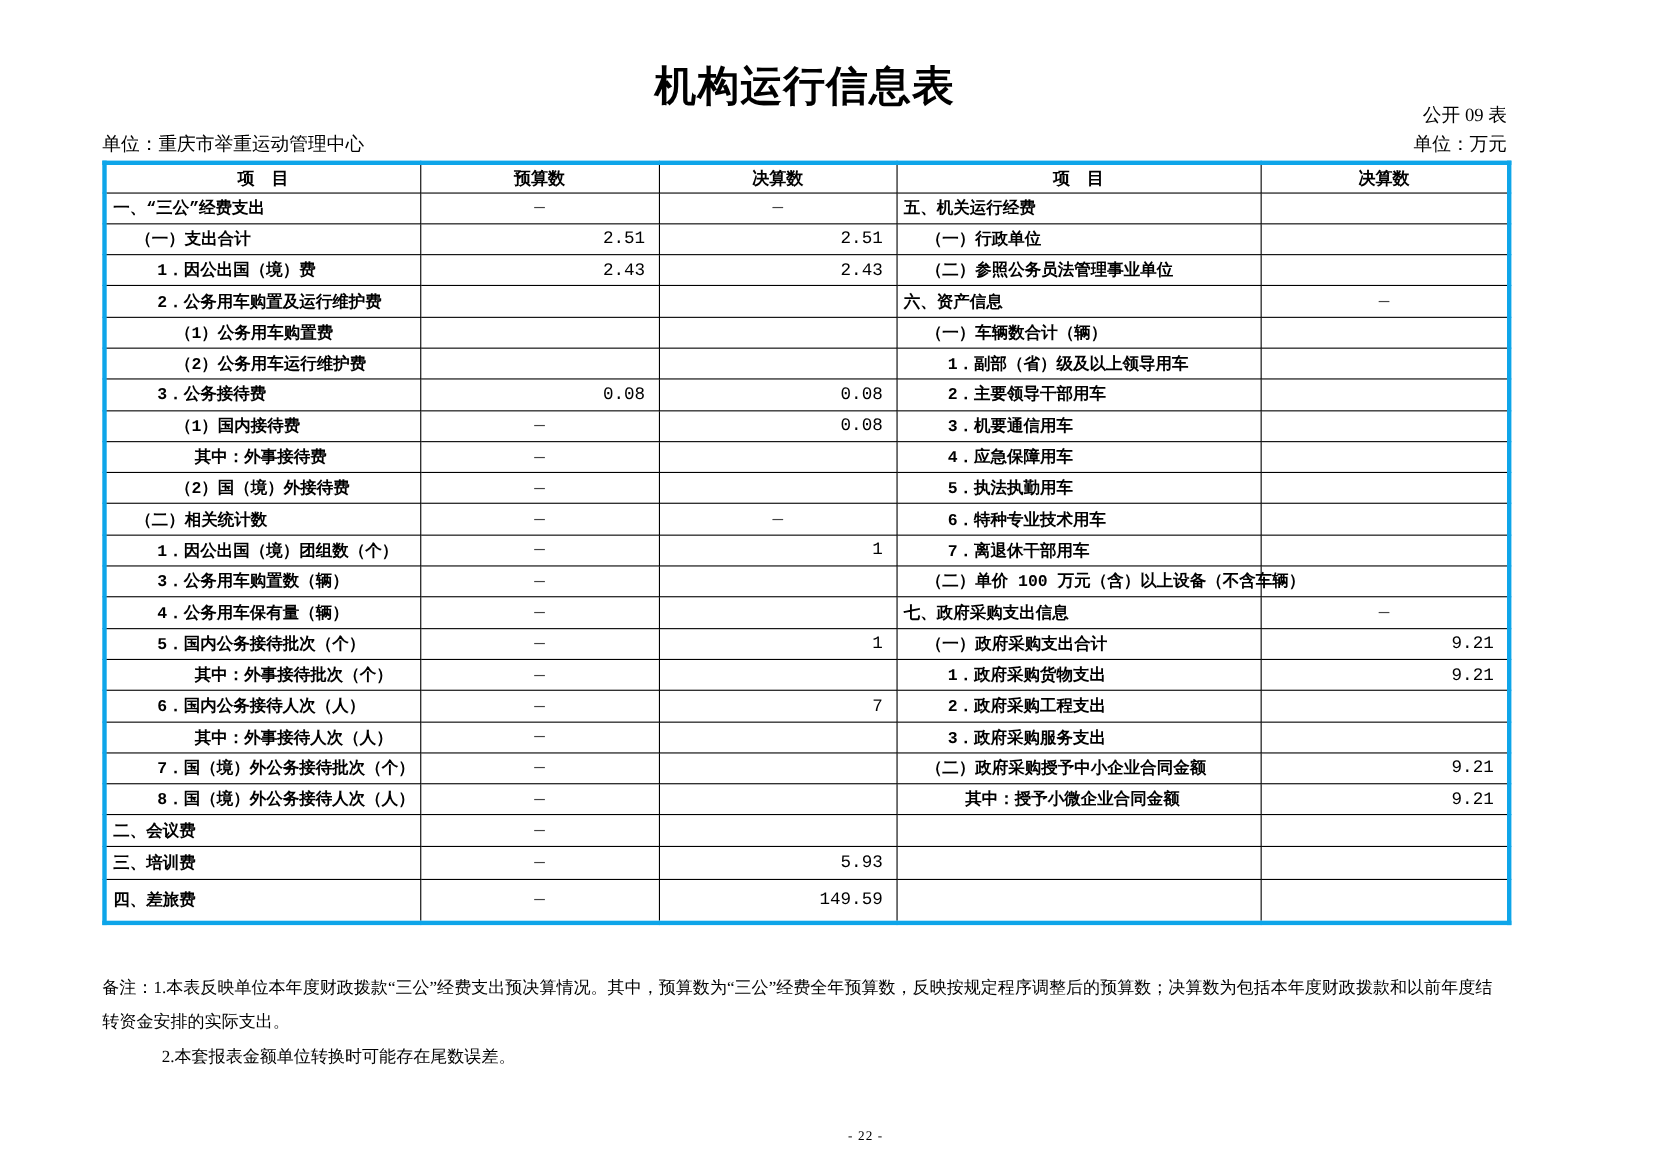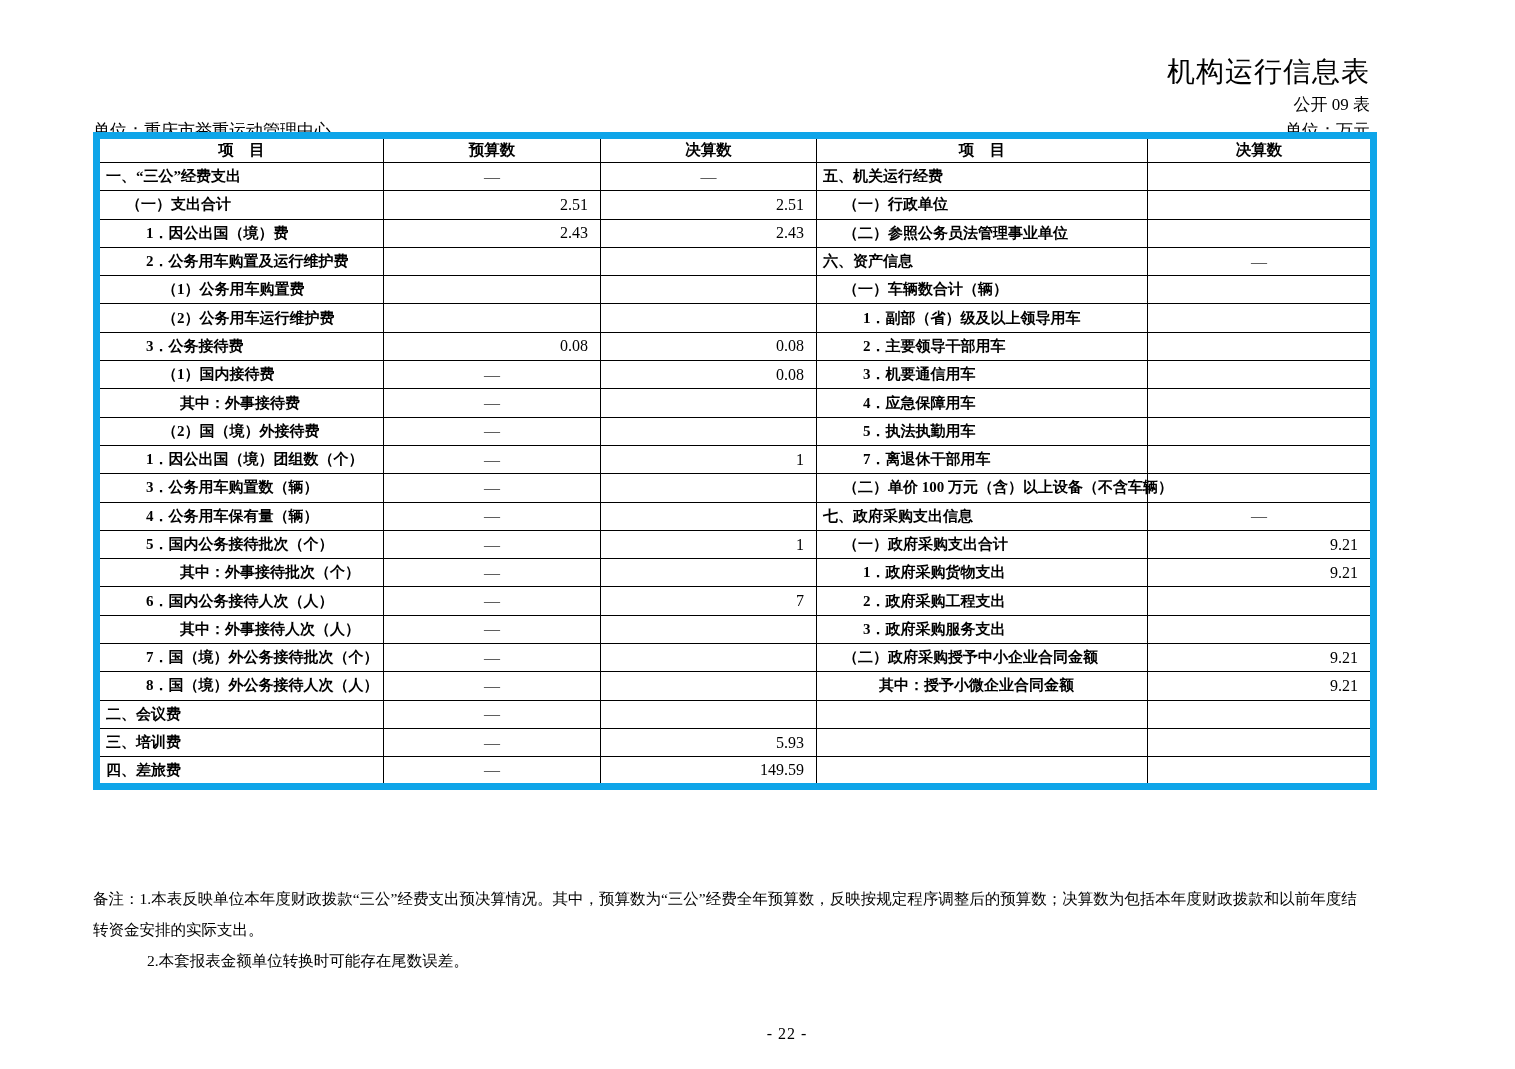--- a/index.html
+++ b/index.html
@@ -7,51 +7,51 @@
     width: 1515px; height: 1069px;
     background: #ffffff;
     overflow: hidden;
     font-family: "Liberation Serif", "DejaVu Serif", serif;
     color: #000;
   }
   .page { position: absolute; left: 93px; top: 0; width: 1277px; height: 1069px; }
 
   .title {
     position: absolute; top: 53px; left: 0; width: 100%;
-    text-align: right; font-size: 28px; font-weight: normal; letter-spacing: 1px;
+    text-align: center; font-size: 38px; font-weight: bold; letter-spacing: 1px;
   }
   .code {
     position: absolute; top: 93px; left: 0; width: 100%;
     text-align: right; font-size: 17px;
   }
   .meta {
     position: absolute; top: 119px; left: 0; width: 100%;
     font-size: 17px; display: flex; justify-content: space-between; align-items: center;
   }
 
   table.grid {
-    position: absolute; top: 132px; left: 0;
+    position: absolute; top: 146px; left: 0;
     width: 1277px; table-layout: fixed;
     border-collapse: collapse;
-    border: 7px solid #0ea5e9;
+    border: 4px solid #0ea5e9;
   }
   col.c0 { width: 287px; }
   col.c1 { width: 217px; }
   col.c2 { width: 216px; }
   col.c3 { width: 331px; }
   col.c4 { width: 226px; }
 
   .grid th, .grid td {
     border: 1.5px solid #000;
     padding: 0; margin: 0;
     vertical-align: middle;
     white-space: nowrap; overflow: visible;
   }
   .grid thead tr { height: 27px; }
-  .grid tbody tr { height: 28.3px; }
+  .grid tbody tr { height: 28.3px; font-family: Liberation Mono, monospace; }
   .grid tbody tr:nth-child(22) { height: 30px; }
   .grid tbody tr:nth-child(23) { height: 40px; }
   .grid tbody tr:nth-child(24) { height: 39px; }
 
   .grid th {
     font-size: 15.5px; font-weight: bold; text-align: center;
   }
   td.lbl { font-size: 15px; font-weight: bold; text-align: left; }
   td.ind0 { padding-left: 6px; }
   td.ind1 { padding-left: 26px; }
@@ -65,21 +65,21 @@
 
   .notes {
     position: absolute; top: 883px; left: 0; width: 100%;
     font-size: 15.5px; line-height: 31px;
   }
   .notes p { margin: 0; }
   .notes .n2 { text-indent: 54px; }
 
   .pageno {
     position: absolute; top: 1025px; left: 594px; width: 200px;
-    text-align: center; font-size: 16px; letter-spacing: 1px;
+    text-align: center; font-size: 12px; letter-spacing: 1px;
   }
 </style>
 </head>
 <body>
 
 <div class="page">
 
   <div class="title">机构运行信息表</div>
 
   <div class="code">公开 09 表</div>
@@ -171,20 +171,27 @@
           <td class="val num"></td>
         </tr>
         <tr>
           <td class="lbl ind3">（2）国（境）外接待费</td>
           <td class="val dash">—</td>
           <td class="val num"></td>
           <td class="lbl ind2">5．执法执勤用车</td>
           <td class="val num"></td>
         </tr>
         <tr>
+          <td class="lbl ind1">（二）相关统计数</td>
+          <td class="val dash">—</td>
+          <td class="val dash">—</td>
+          <td class="lbl ind2">6．特种专业技术用车</td>
+          <td class="val num"></td>
+        </tr>
+        <tr>
           <td class="lbl ind2">1．因公出国（境）团组数（个）</td>
           <td class="val dash">—</td>
           <td class="val num">1</td>
           <td class="lbl ind2">7．离退休干部用车</td>
           <td class="val num"></td>
         </tr>
         <tr>
           <td class="lbl ind2">3．公务用车购置数（辆）</td>
           <td class="val dash">—</td>
           <td class="val num"></td>

